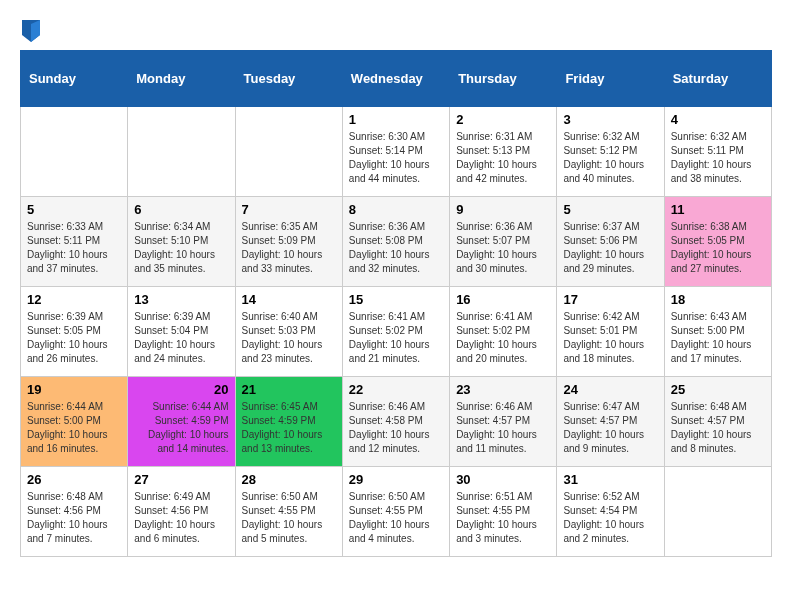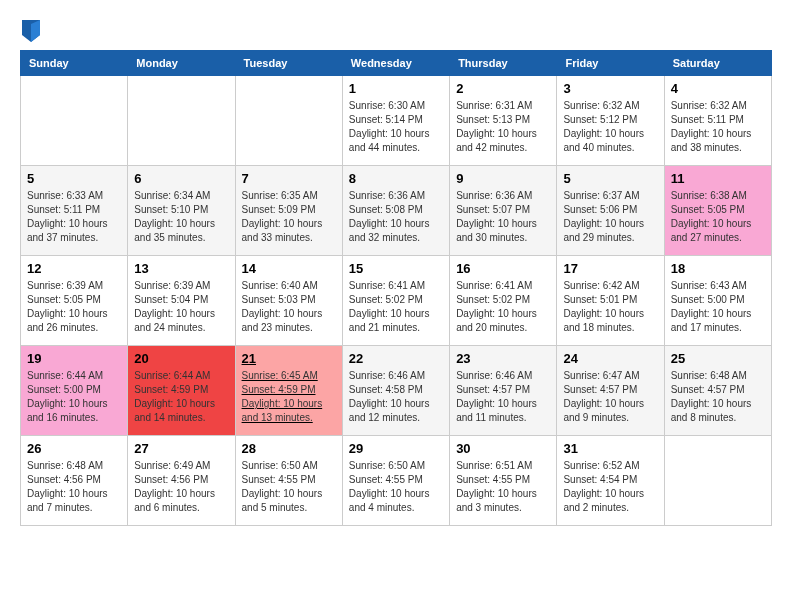--- a/index.html
+++ b/index.html
@@ -54,22 +54,22 @@
     }
     .calendar {
       width: 100%;
       border-collapse: collapse;
       border: 1px solid #ccc;
     }
     .calendar th {
       background-color: #1a5fa8;
       color: #fff;
       text-align: left;
-      padding: 6px 8px;
-      font-size: 11px;
+      padding: 20px 8px;
+      font-size: 13px;
       border: 1px solid #1a5fa8;
     }
     .calendar td {
       width: calc(100% / 7);
       vertical-align: top;
       padding: 5px 6px;
       border: 1px solid #ccc;
       font-size: 11px;
       height: 90px;
       background: #fff;
@@ -202,29 +202,29 @@
         <td>
           <span class="day-number">17</span>
           <div class="day-info">Sunrise: 6:42 AM<br>Sunset: 5:01 PM<br>Daylight: 10 hours and 18 minutes.</div>
         </td>
         <td>
           <span class="day-number">18</span>
           <div class="day-info">Sunrise: 6:43 AM<br>Sunset: 5:00 PM<br>Daylight: 10 hours and 17 minutes.</div>
         </td>
       </tr>
       <tr>
-        <td style="background: #f9a8d4;">
+        <td style="background: #fdba74;">
           <span class="day-number">19</span>
           <div class="day-info">Sunrise: 6:44 AM<br>Sunset: 5:00 PM<br>Daylight: 10 hours and 16 minutes.</div>
         </td>
-        <td style="background: #ef4444;">
+        <td style="background: #d946ef; text-align: right;">
           <span class="day-number">20</span>
           <div class="day-info">Sunrise: 6:44 AM<br>Sunset: 4:59 PM<br>Daylight: 10 hours and 14 minutes.</div>
         </td>
-        <td style="background: #fca5a5; text-decoration: underline;">
+        <td style="background: #22c55e;">
           <span class="day-number">21</span>
           <div class="day-info">Sunrise: 6:45 AM<br>Sunset: 4:59 PM<br>Daylight: 10 hours and 13 minutes.</div>
         </td>
         <td style="background: rgb(245, 245, 245); margin-top: 12px;">
           <span class="day-number">22</span>
           <div class="day-info">Sunrise: 6:46 AM<br>Sunset: 4:58 PM<br>Daylight: 10 hours and 12 minutes.</div>
         </td>
         <td style="background: rgb(245, 245, 245);">
           <span class="day-number">23</span>
           <div class="day-info">Sunrise: 6:46 AM<br>Sunset: 4:57 PM<br>Daylight: 10 hours and 11 minutes.</div>

